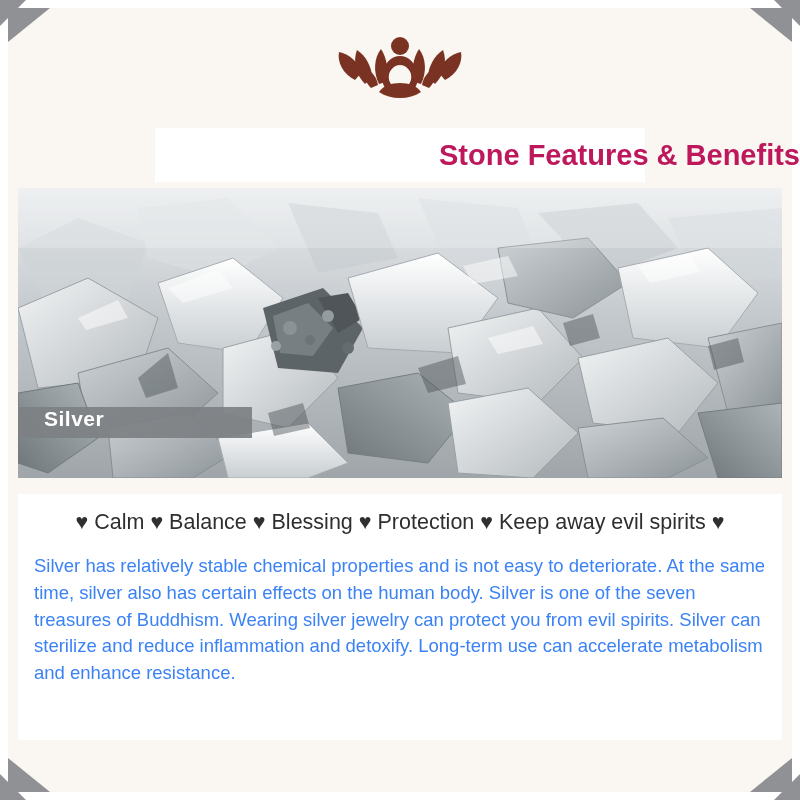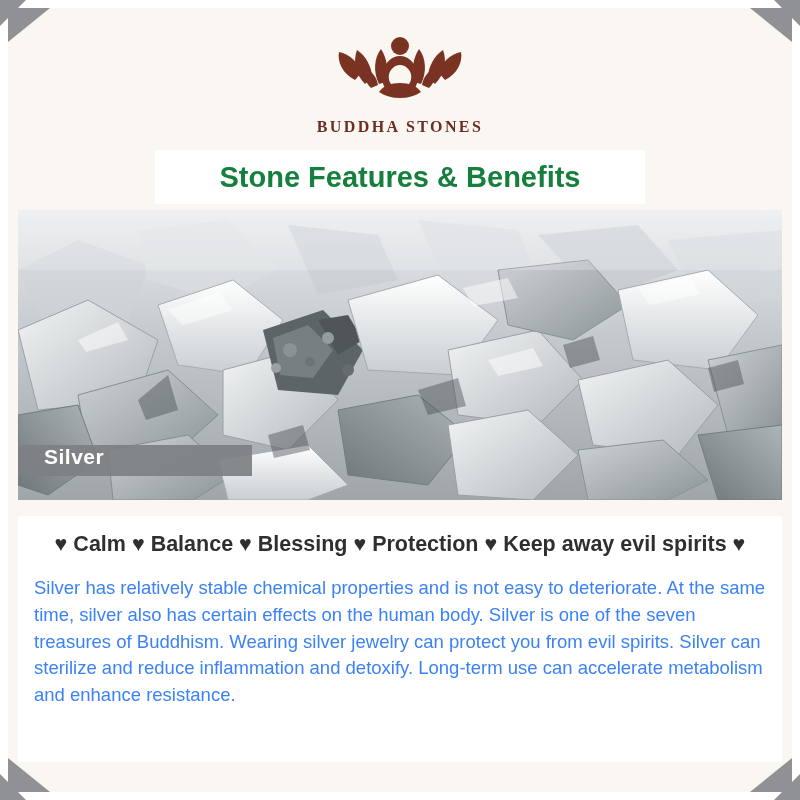--- a/index.html
+++ b/index.html
@@ -120,24 +120,24 @@
   .title-band-bg {
     position: absolute;
     left: 155px;
     right: 155px;
     top: 0;
     bottom: 0;
     background: #ffffff;
   }
   .title-text {
     position: relative;
-    text-align: center;
+    text-align: right;
     font-size: 29px;
     font-weight: bold;
-    color: #15803d;
+    color: #be185d;
     line-height: 54px;
     font-family: "Liberation Sans", sans-serif;
   }
 
   
   .hero {
     position: relative;
     margin: 6px 18px 0 18px;
     height: 290px;
     overflow: hidden;
@@ -147,21 +147,21 @@
   .hero-art {
     position: absolute;
     inset: 0;
     width: 100%;
     height: 100%;
     display: block;
   }
   .hero-caption {
     position: absolute;
     left: 0;
-    bottom: 24px;
+    bottom: 40px;
     min-width: 190px;
     padding: 0 18px 7px 26px;
     background: rgba(125,128,131,0.92);
     color: #ffffff;
     font-size: 21px;
     font-weight: bold;
     letter-spacing: 0.5px;
   }
 
   
@@ -169,21 +169,21 @@
     position: relative;
     margin: 16px 18px 0 18px;
     background: #ffffff;
     padding: 16px 16px 20px 16px;
     z-index: 6;
     min-height: 210px;
   }
   .keywords {
     text-align: center;
     font-size: 21.5px;
-    font-weight: bold;
+    font-weight: normal;
     color: #2f2f2f;
     white-space: nowrap;
     margin-bottom: 18px;
   }
   .description {
     font-size: 18.5px;
     line-height: 1.45;
     color: #3b82f6;
     text-align: left;
   }
@@ -223,21 +223,20 @@
         <path d="M46 66 C40 60 38 52 40 46 C47 49 52 56 53 63 Z"></path>
         <path d="M104 66 C110 60 112 52 110 46 C103 49 98 56 97 63 Z"></path>
 
         <circle cx="75" cy="24" r="9"></circle>
 
         <path d="M75 34 C66 34 60 41 58 50 C56 58 58 64 62 68 L66 62 C63 58 63 52 66 48 C69 44 72 43 75 43 C78 43 81 44 84 48 C87 52 87 58 84 62 L88 68 C92 64 94 58 92 50 C90 41 84 34 75 34 Z"></path>
 
         <path d="M54 70 C58 64 66 61 75 61 C84 61 92 64 96 70 C90 74 83 76 75 76 C67 76 60 74 54 70 Z"></path>
       </g>
     </svg>
-    <div class="brand-name">BUDDHA STONES</div>
   </div>
 
   <div class="title-band">
     <div class="title-band-bg"></div>
     <div class="title-text">Stone Features &amp; Benefits</div>
   </div>
 
   <div class="hero">
     <svg class="hero-art" viewBox="0 0 764 290" preserveAspectRatio="none">
       <defs>

